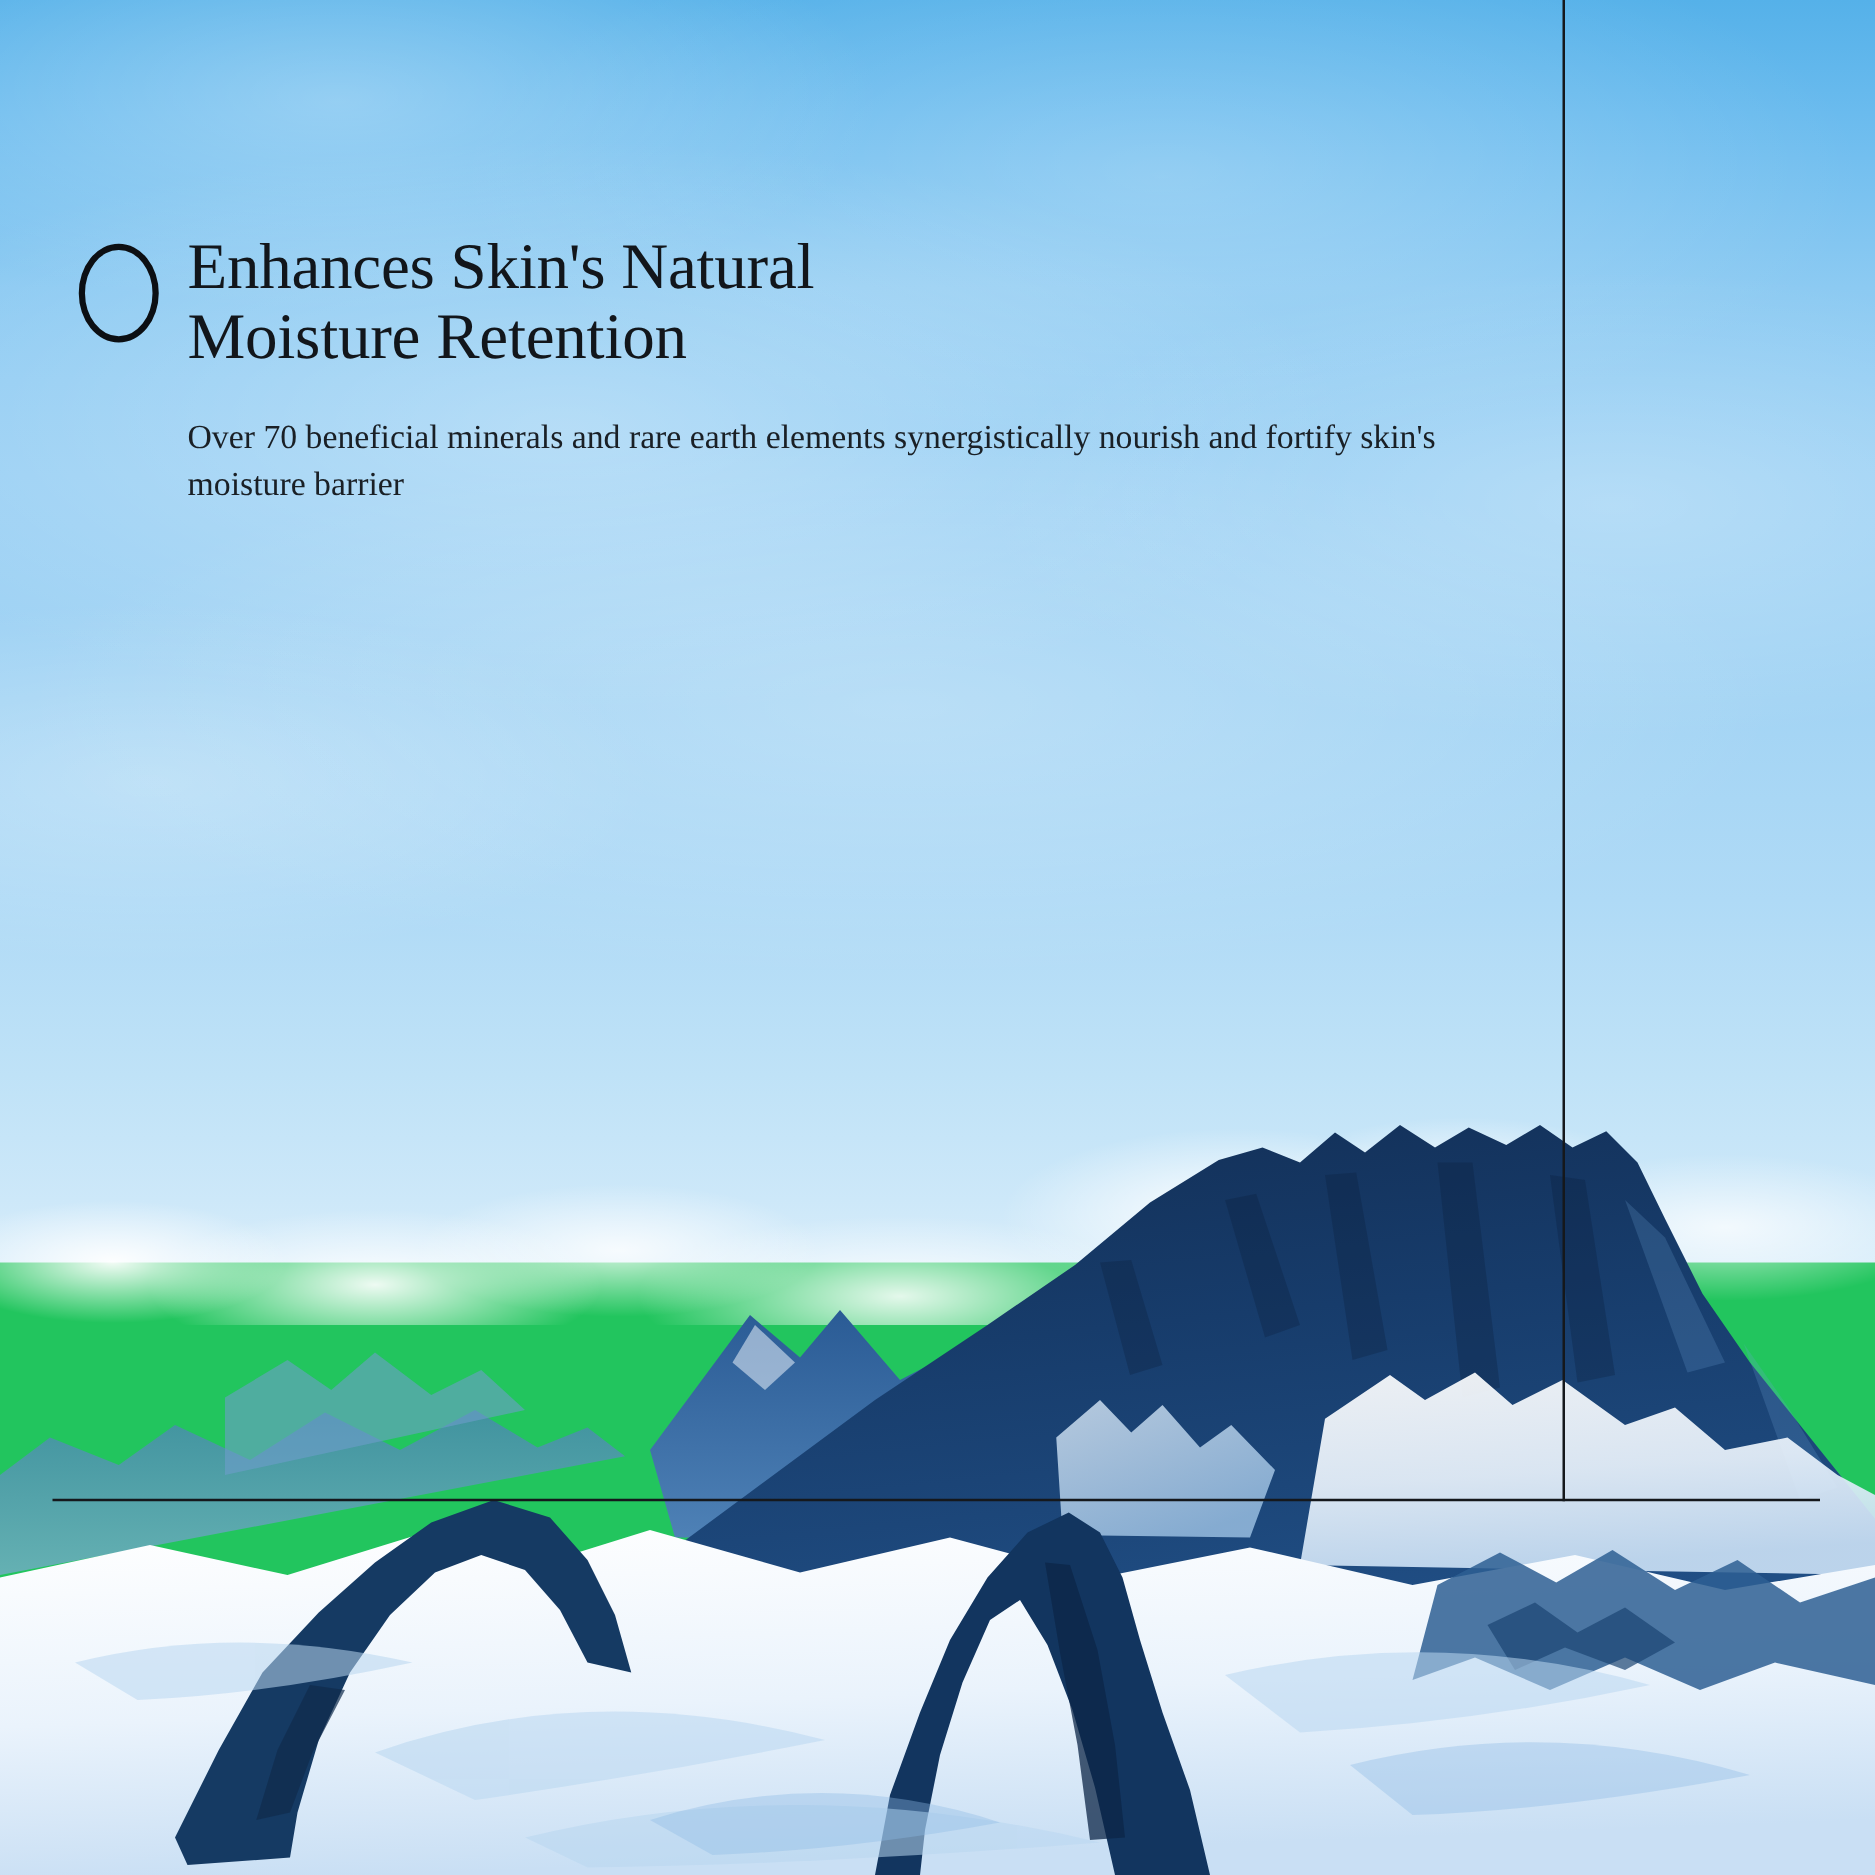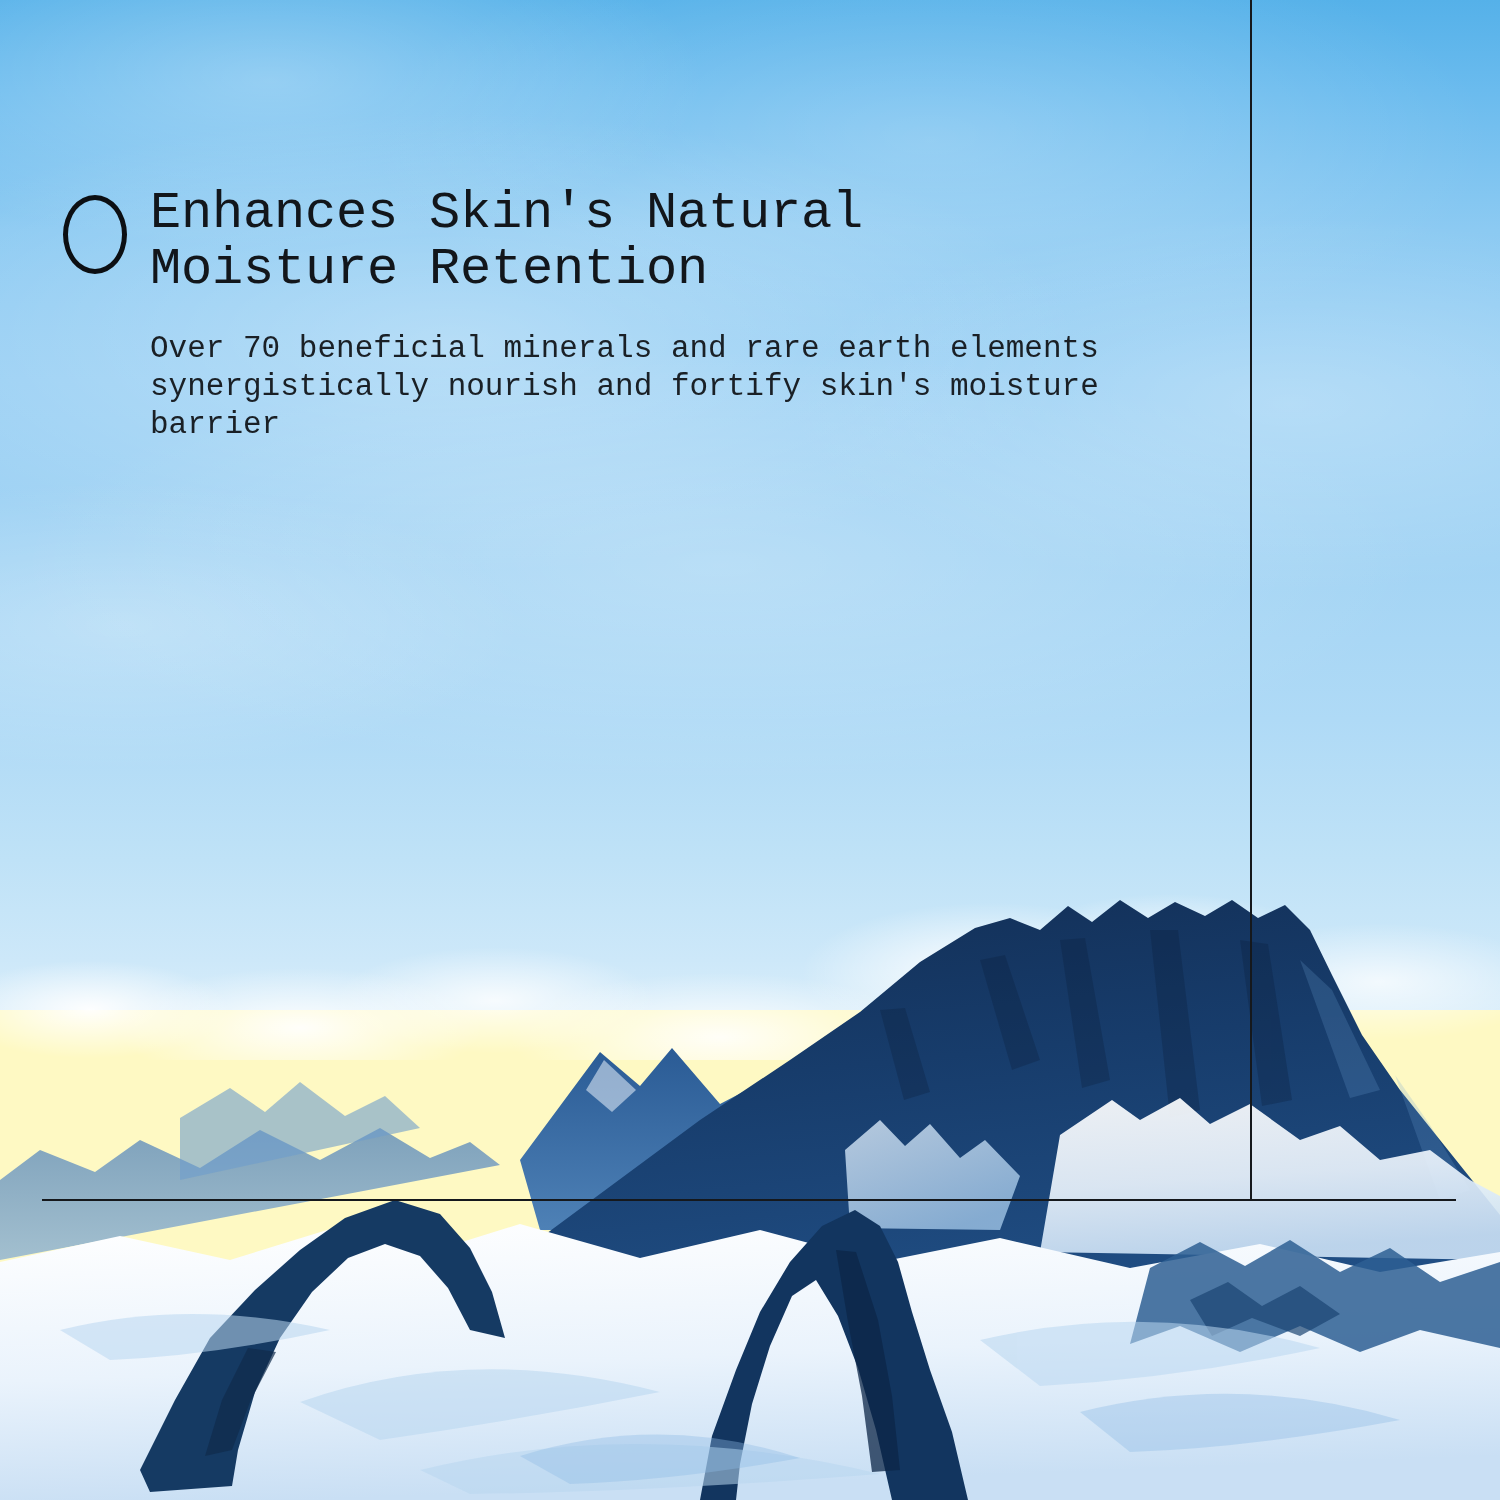--- a/index.html
+++ b/index.html
@@ -6,22 +6,22 @@
   html, body {
     margin: 0;
     padding: 0;
     background: #ffffff;
   }
   #stage {
     position: relative;
     width: 1500px;
     height: 1500px;
     overflow: hidden;
-    font-family: Liberation Mono, monospace;
-    background: #fef9c3;
+    font-family: Liberation Serif, serif;
+    background: #22c55e;
   }
 
   
   .scene { position:absolute; inset:0; overflow:hidden; }
 
   .sky {
     position: absolute;
     left: 0; right: 0; top: 0;
     height: 1010px;
     background:
@@ -109,21 +109,21 @@
     line-height: 56px;
     font-weight: 400;
     letter-spacing: -0.2px;
     color: #12161b;
     white-space: pre-line;
   }
   .feature-body {
     margin: 0;
     padding-left: 88px;
     padding-top: 32px;
-    font-size: 31px;
+    font-size: 27px;
     line-height: 38px;
     font-weight: 400;
     color: #1a2026;
     letter-spacing: 0px;
     max-width: 1050px;
   }
 </style>
 </head>
 <body>
 

